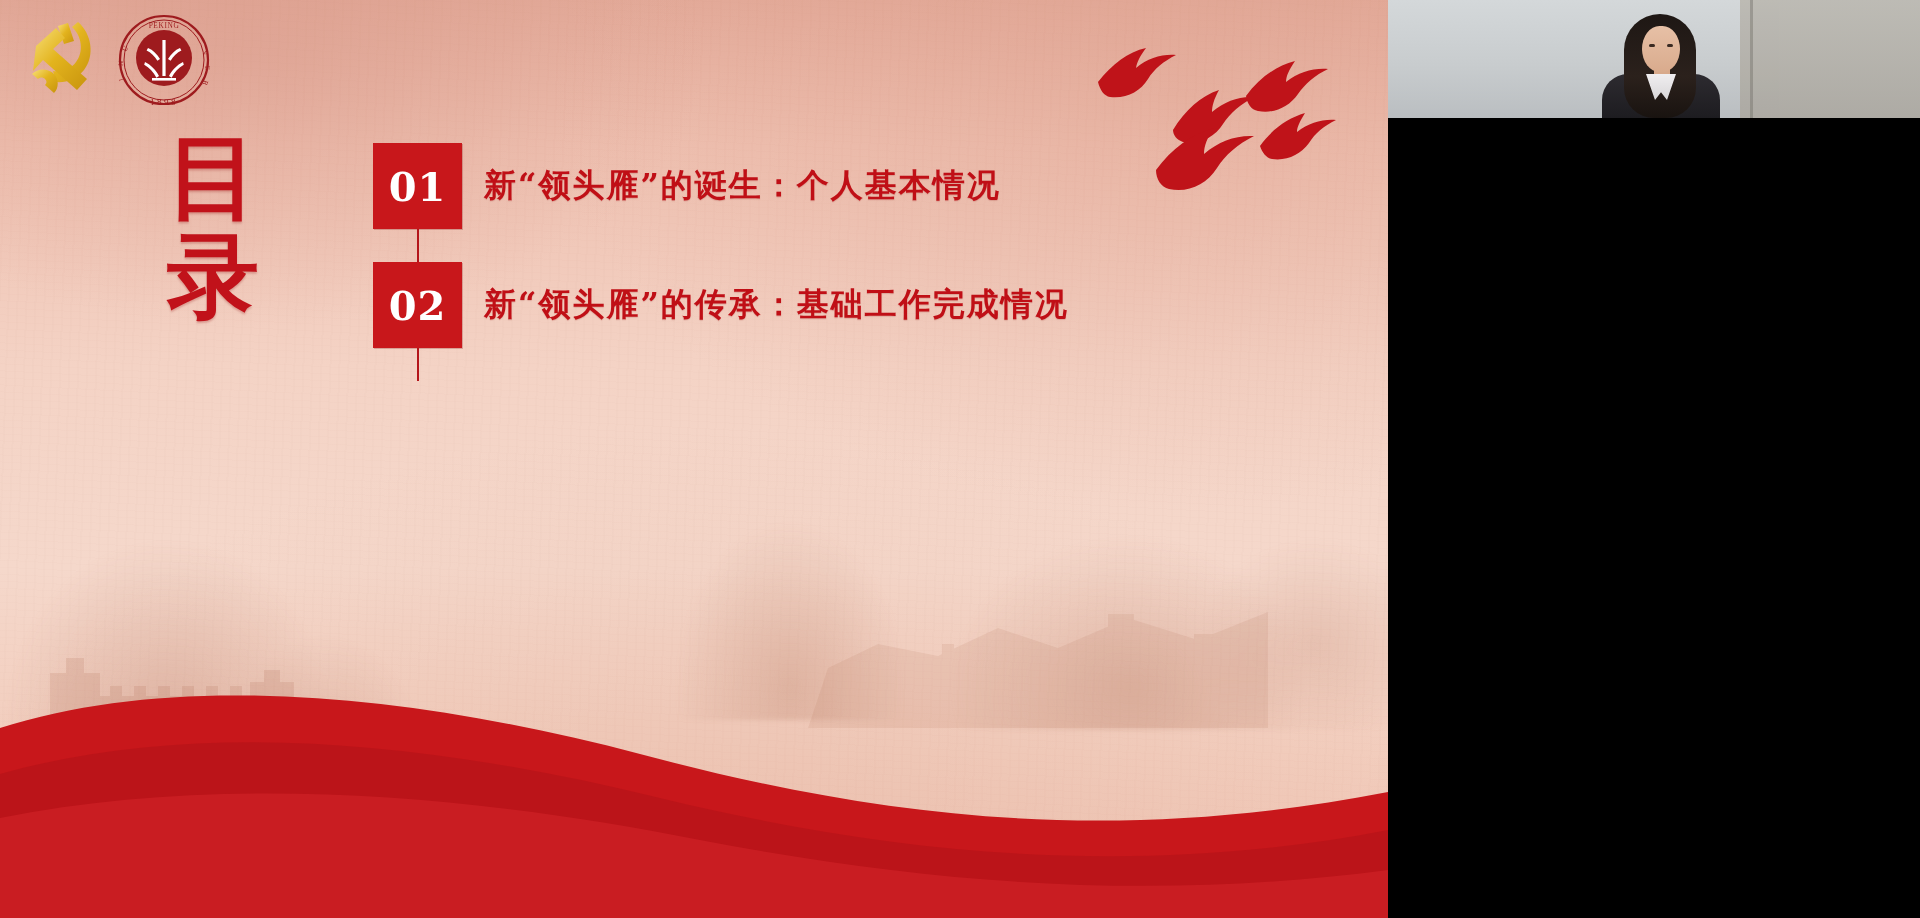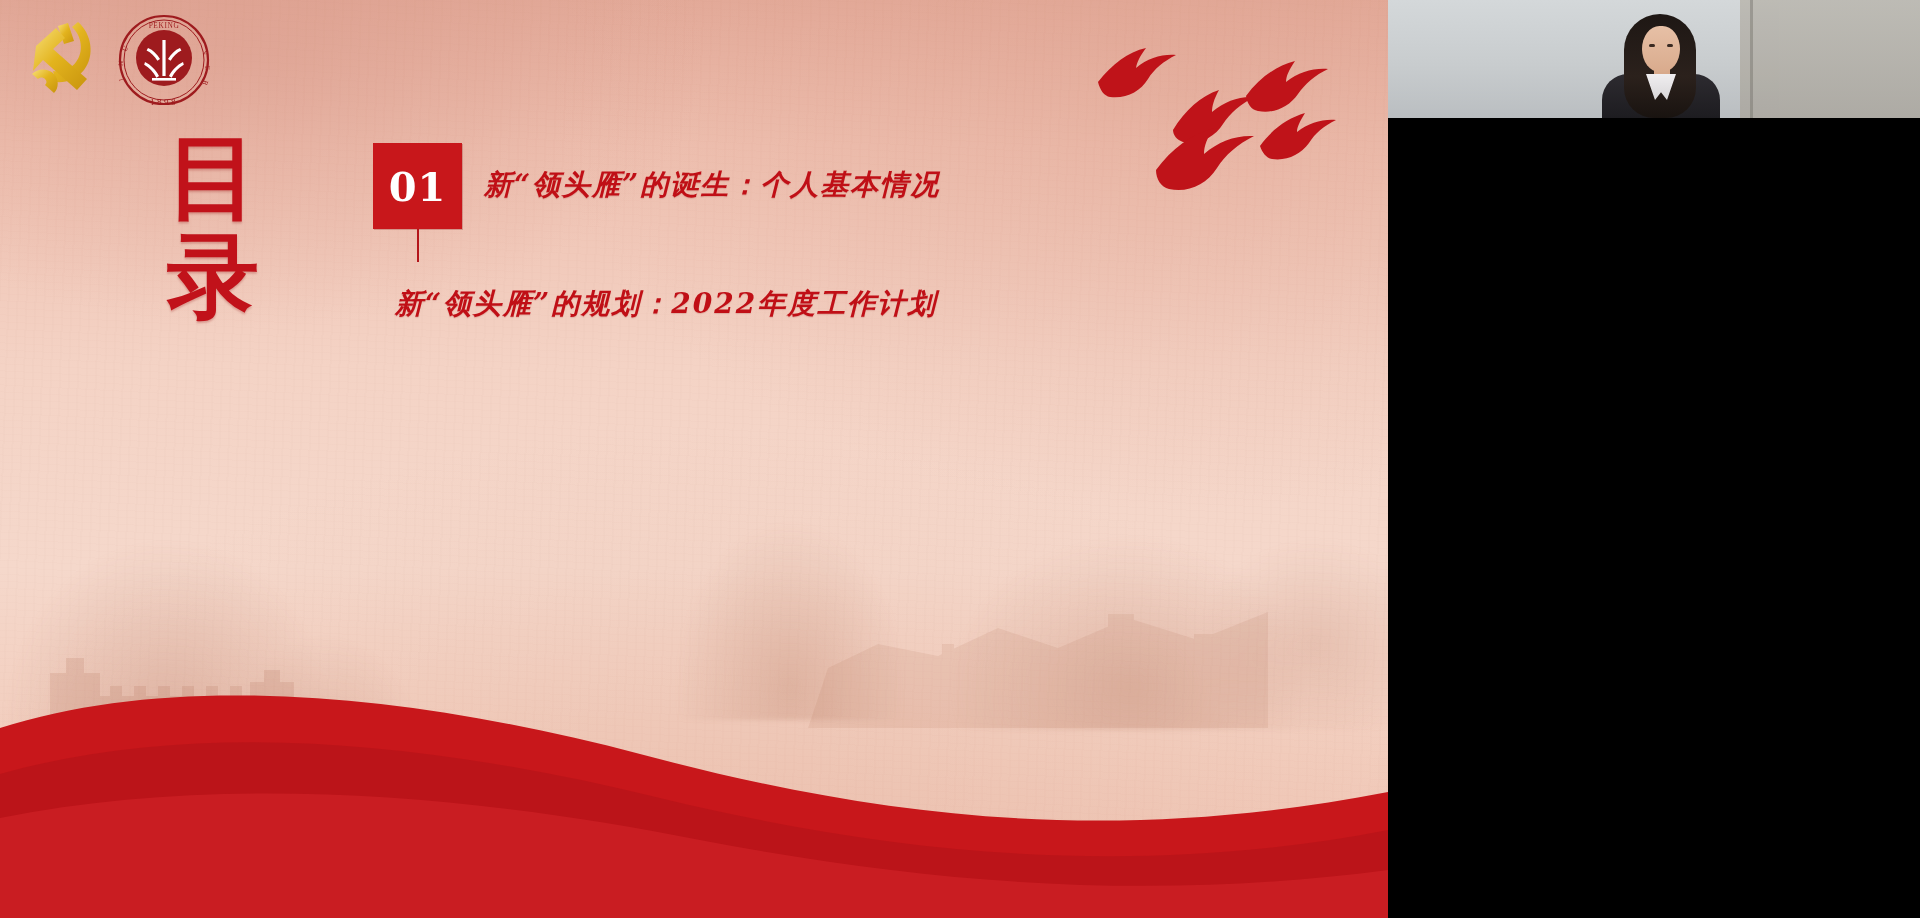--- a/index.html
+++ b/index.html
@@ -55,24 +55,24 @@
 
   
   .toc-list{position:absolute;left:373px;top:143px;width:900px;}
   .toc-row{position:relative;height:119px;display:flex;align-items:flex-start;}
   .num-box{position:relative;width:89px;height:86px;background:#c8171b;
     display:flex;align-items:center;justify-content:center;flex:0 0 auto;
     box-shadow:1px 1px 0 rgba(140,20,20,.25);}
   .num-box span{color:#fff;font-size:40px;font-weight:700;letter-spacing:1px;
     font-family:"DejaVu Serif","Liberation Serif",serif;}
   .connector{position:absolute;left:44px;top:86px;width:2px;height:33px;background:#b4151a;}
-  .toc-text{margin-left:22px;margin-top:6px;color:#c00f16;font-size:28px;font-weight:700;
+  .toc-text{margin-left:22px;margin-top:6px;color:#c00f16;font-size:32px;font-weight:700;
     white-space:nowrap;letter-spacing:2px;line-height:72px;
     font-family:"DejaVu Serif","Liberation Serif",serif;
-    text-shadow:0 1px 1px rgba(140,20,20,.18);font-style:italic;}
+    text-shadow:0 1px 1px rgba(140,20,20,.18);}
 
   
   .ribbon{position:absolute;left:0;bottom:0;width:1388px;height:340px;pointer-events:none;}
 
   
   .right-panel{position:absolute;left:1388px;top:0;width:532px;height:918px;background:#000;}
   .webcam{position:absolute;left:0;top:0;width:532px;height:118px;overflow:hidden;
     background:linear-gradient(180deg,#cfd3d6 0%,#c3c7cb 40%,#b4b8bc 100%);}
   .cam-wall{position:absolute;left:0;top:0;width:100%;height:100%;
     background:linear-gradient(180deg,#d4d8da 0%,#c8ccce 55%,#babec1 100%);}
@@ -182,24 +182,30 @@
     <div class="toc-list">
 
       <div class="toc-row">
         <div class="num-box">
           <span>01</span>
         </div>
         <div class="connector"></div>
         <div class="toc-text">新“领头雁”的诞生：个人基本情况</div>
       </div>
 
-
-
       <div class="toc-row">
-        <div class="toc-text">新“领头雁”的规划：2022年度工作计划</div>
+        <div class="num-box">
+          <span>02</span>
+        </div>
+        <div class="connector"></div>
+        <div class="toc-text">新“领头雁”的传承：基础工作完成情况</div>
+      </div>
+
+
+      <div class="toc-row">
       </div>
 
     </div>
 
     <svg class="ribbon" viewBox="0 0 1388 340" preserveAspectRatio="none">
       <path d="M0 150 C 180 92, 420 118, 640 176 C 880 240, 1110 268, 1388 214 L1388 340 L0 340 Z" fill="#c8171b"></path>
       <path d="M0 196 C 200 140, 430 164, 660 220 C 900 278, 1140 300, 1388 252 L1388 340 L0 340 Z" fill="#b01217" opacity="0.55"></path>
       <path d="M0 240 C 220 196, 470 216, 700 262 C 940 308, 1160 322, 1388 292 L1388 340 L0 340 Z" fill="#d8262c" opacity="0.5"></path>
     </svg>
 

